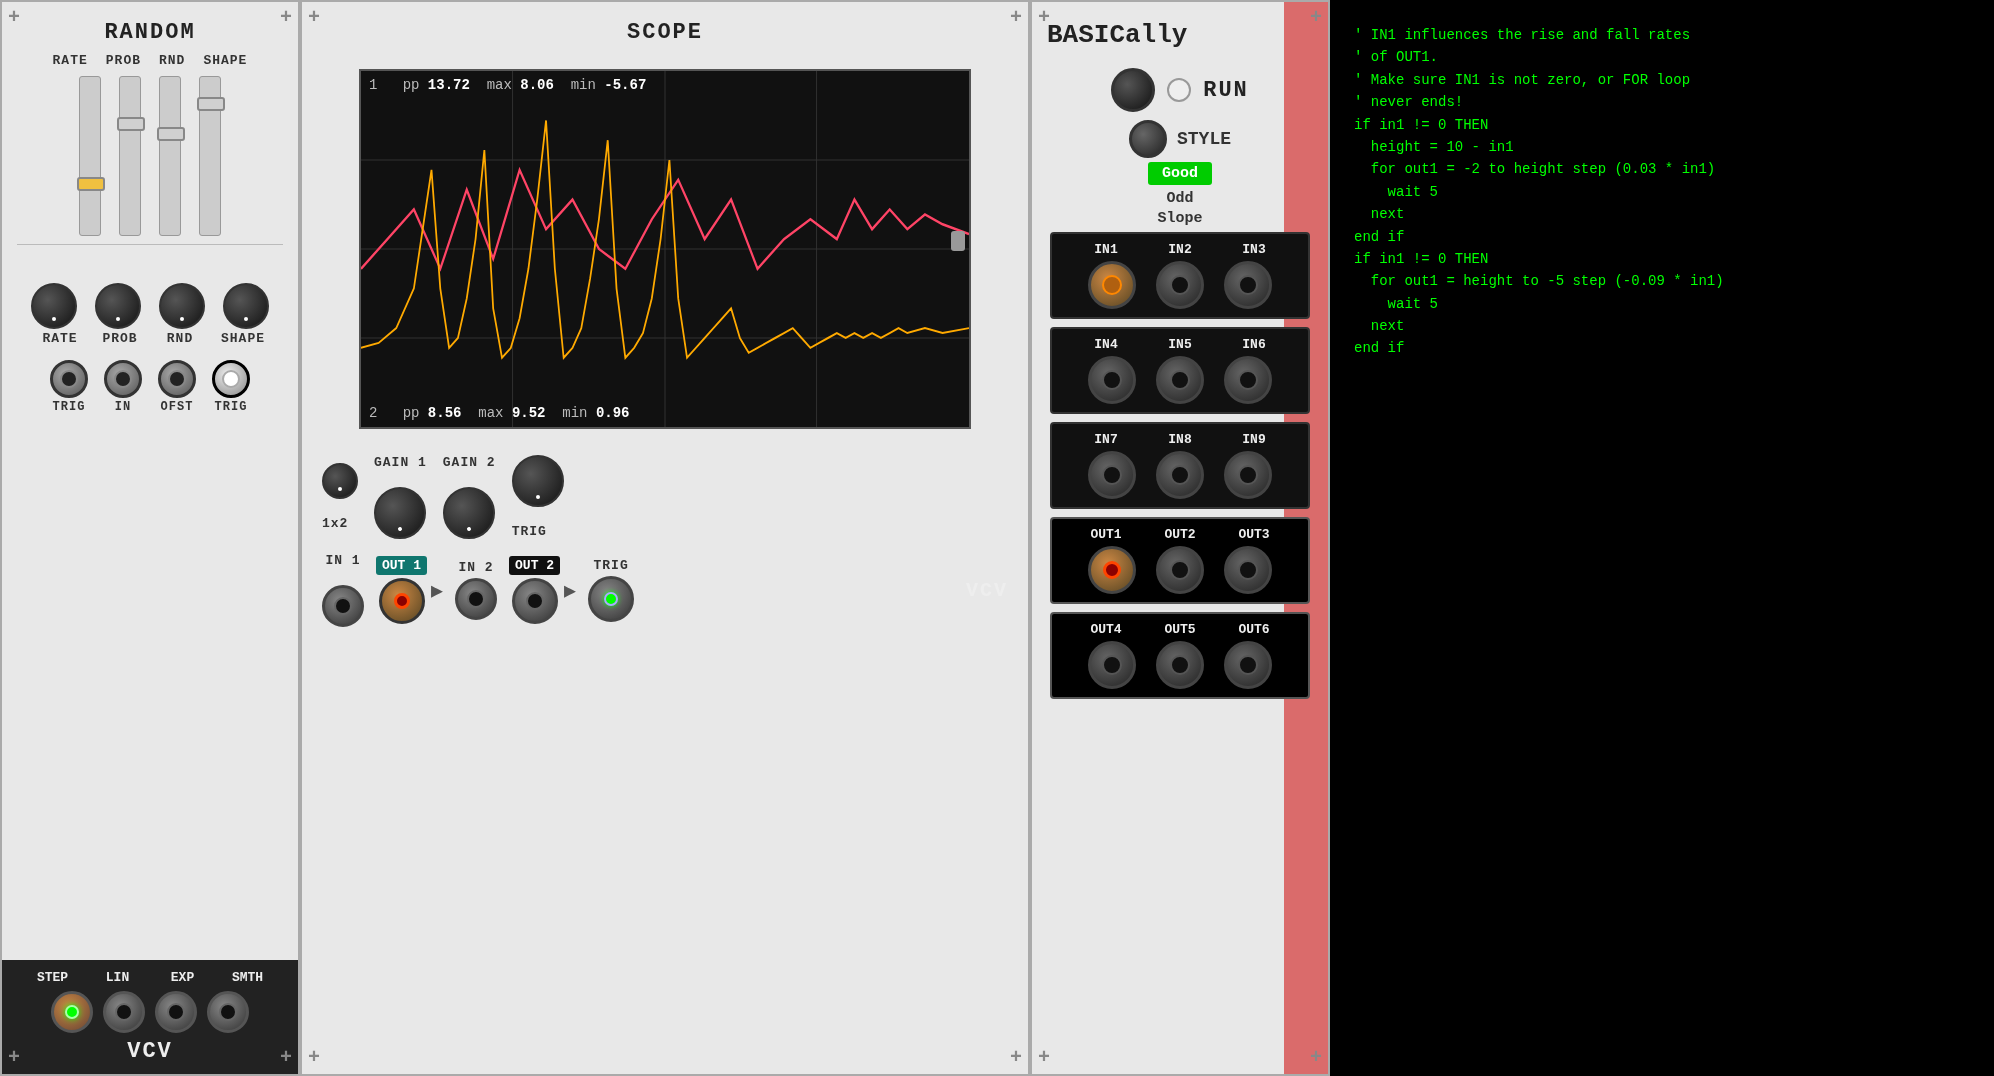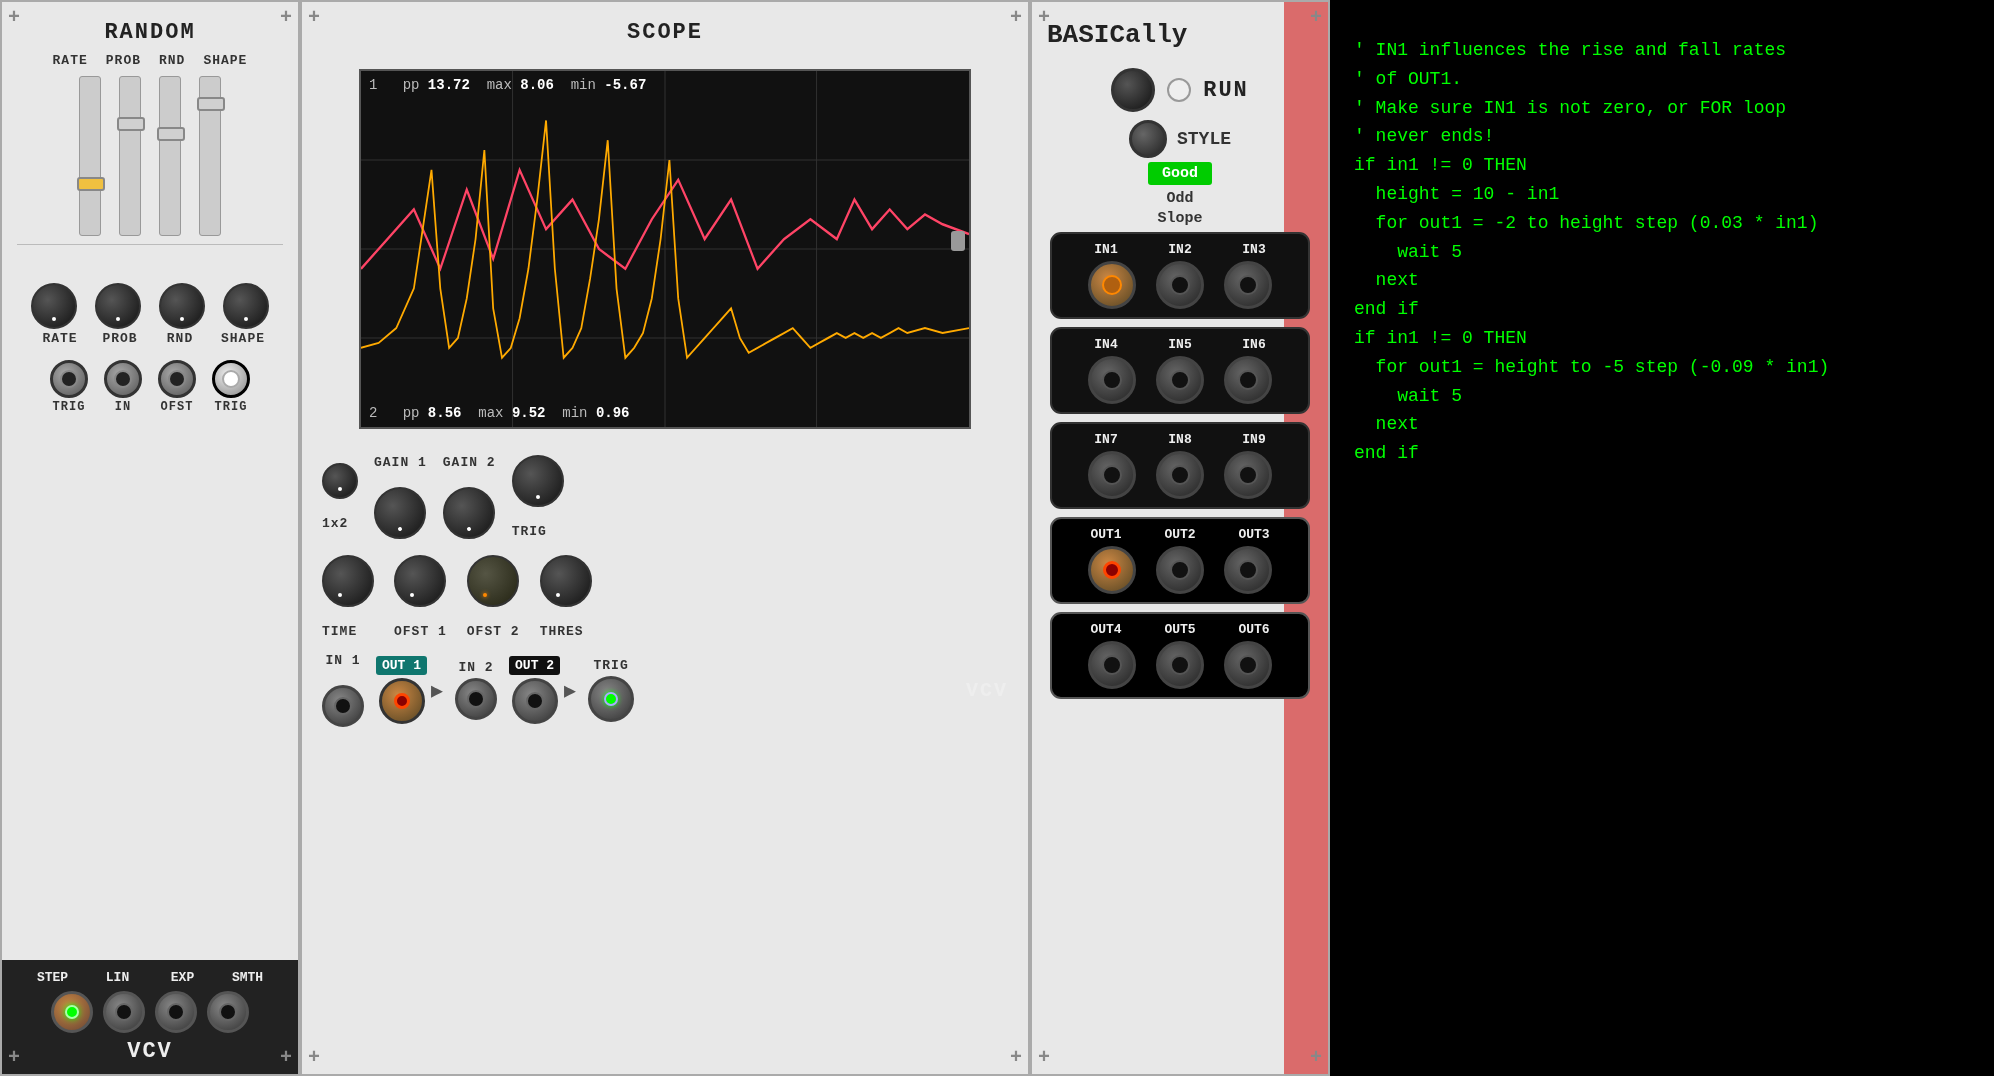--- a/index.html
+++ b/index.html
@@ -279,24 +279,24 @@
 
     
     #code-panel {
       flex: 1;
       background: #000;
       display: flex;
       flex-direction: column;
     }
     .code-content {
       flex: 1;
-      padding: 36px 24px;
+      padding: 24px 24px;
       color: #00ff00;
       font-family: 'Courier New', monospace;
-      font-size: 18px;
+      font-size: 14px;
       line-height: 1.6;
       white-space: pre;
       overflow: hidden;
     }
 
     
     .run-row {
       display: flex;
       flex-direction: row;
       align-items: center;
@@ -360,21 +360,21 @@
       font-weight: bold;
       color: #333;
       text-align: center;
       line-height: 1.3;
     }
 
     
     .io-grid-section {
       background: #111;
       border: 2px solid #333;
-      border-radius: 11px;
+      border-radius: 4px;
       padding: 8px;
       margin: 4px;
       width: 260px;
     }
     .io-grid-labels {
       display: flex;
       flex-direction: row;
       gap: 20px;
       justify-content: center;
       margin-bottom: 4px;
@@ -651,46 +651,20 @@
     </div>
 
     <div class="scope-ctrl-col">
       <div class="knob" style="width:52px;height:52px;">
           <div class="knob-dot"></div>
         </div>
       <div class="scope-ctrl-label">TRIG</div>
     </div>
   </div>
 
-  <div class="scope-controls" style="gap:20px;margin-top:4px;">
-    <div class="scope-ctrl-col">
-      <div class="knob" style="width:52px;height:52px;">
-        <div style="width:4px;height:4px;background:#fff;border-radius:50%;position:absolute;bottom:8px;left:14px;"></div>
-      </div>
-      <div class="scope-ctrl-label">TIME</div>
-    </div>
-    <div class="scope-ctrl-col">
-      <div class="knob" style="width:52px;height:52px;">
-        <div style="width:4px;height:4px;background:#fff;border-radius:50%;position:absolute;bottom:8px;left:14px;"></div>
-      </div>
-      <div class="scope-ctrl-label">OFST 1</div>
-    </div>
-    <div class="scope-ctrl-col">
-      <div class="knob" style="width:52px;height:52px;background:radial-gradient(circle at 35% 35%,#554, #221);">
-        <div style="width:4px;height:4px;background:#ff8800;border-radius:50%;position:absolute;bottom:8px;left:14px;box-shadow:0 0 4px #f80;"></div>
-      </div>
-      <div class="scope-ctrl-label">OFST 2</div>
-    </div>
-    <div class="scope-ctrl-col">
-      <div class="knob" style="width:52px;height:52px;">
-        <div style="width:4px;height:4px;background:#fff;border-radius:50%;position:absolute;bottom:8px;left:14px;"></div>
-      </div>
-      <div class="scope-ctrl-label">THRES</div>
-    </div>
-  </div>
 
   <div class="scope-bottom">
 
     <div style="display:flex;flex-direction:column;align-items:center;gap:17px;">
       <div class="jack-label-text">IN 1</div>
       <div style="width:42px;height:42px;border-radius:50%;background:radial-gradient(circle at 40% 35%,#888,#333);border:3px solid #444;position:relative;">
         <div style="width:18px;height:18px;border-radius:50%;background:#111;border:2px solid #666;position:absolute;top:50%;left:50%;transform:translate(-50%,-50%);"></div>
       </div>
     </div>
 

